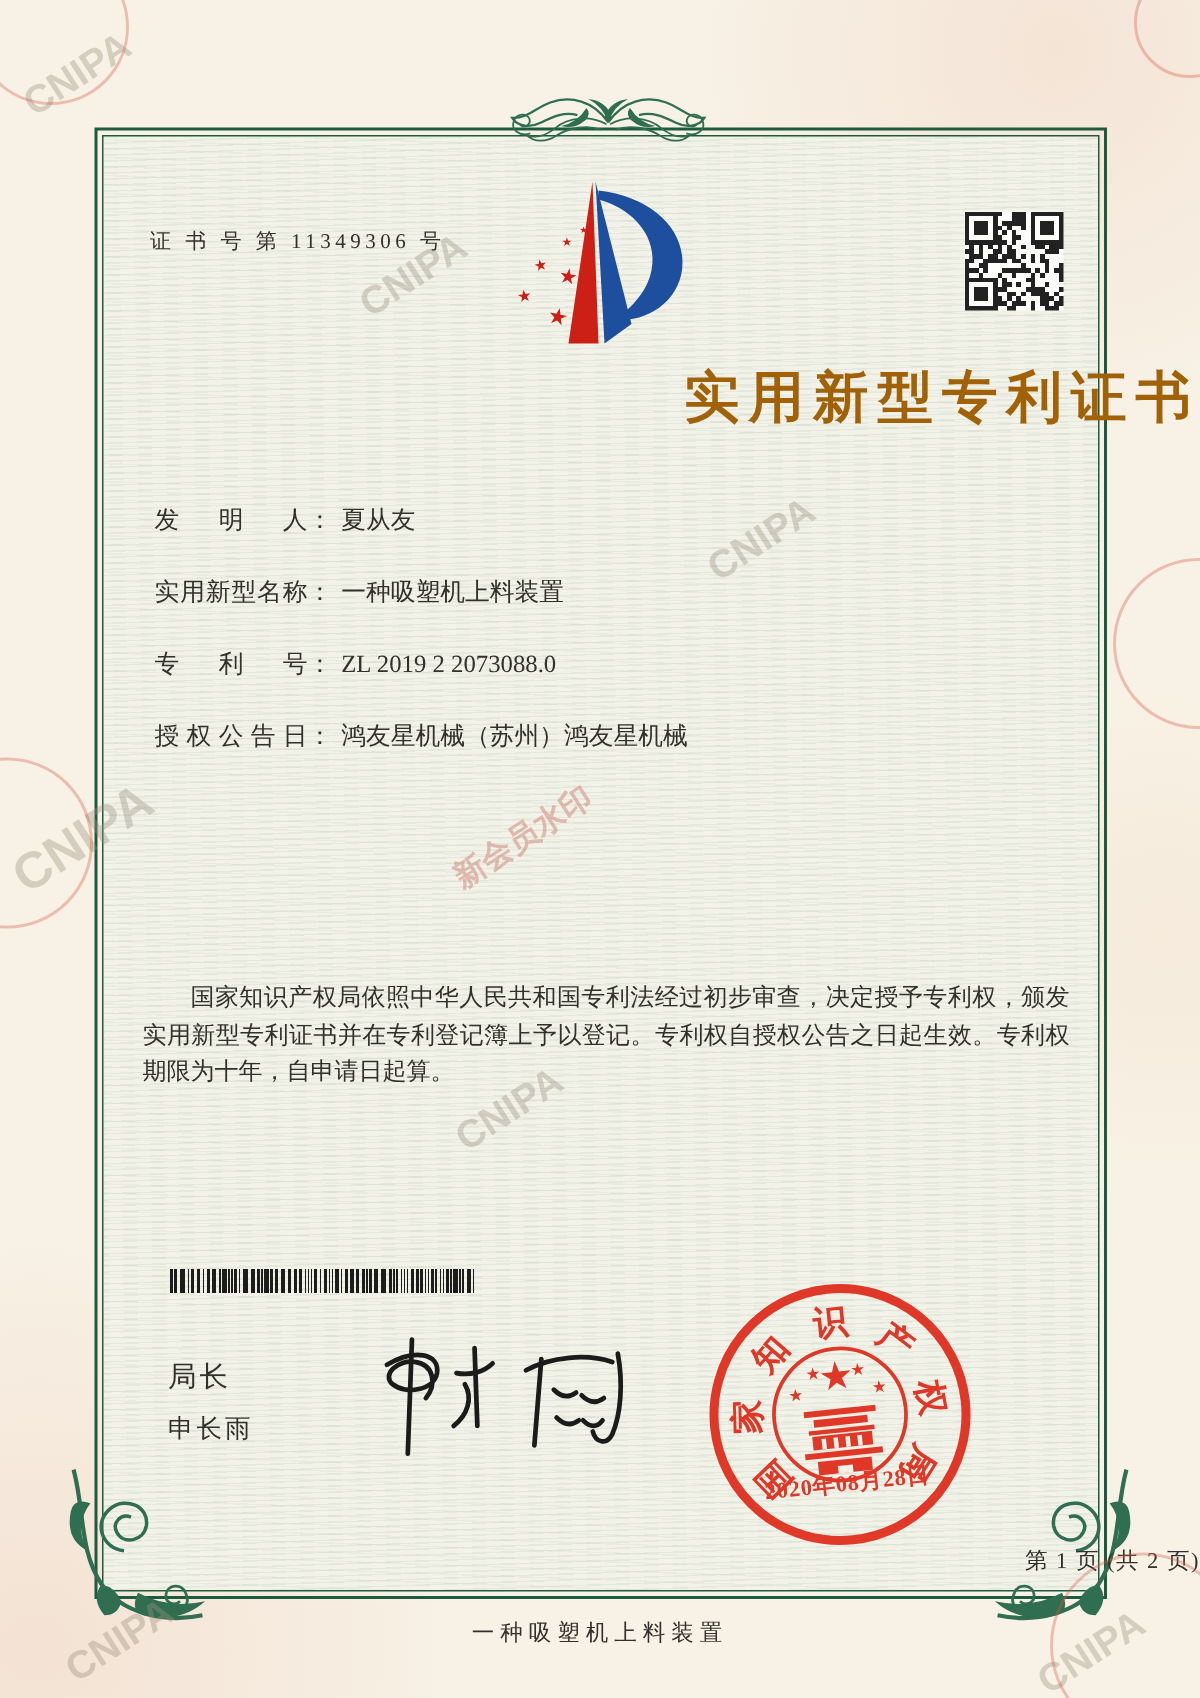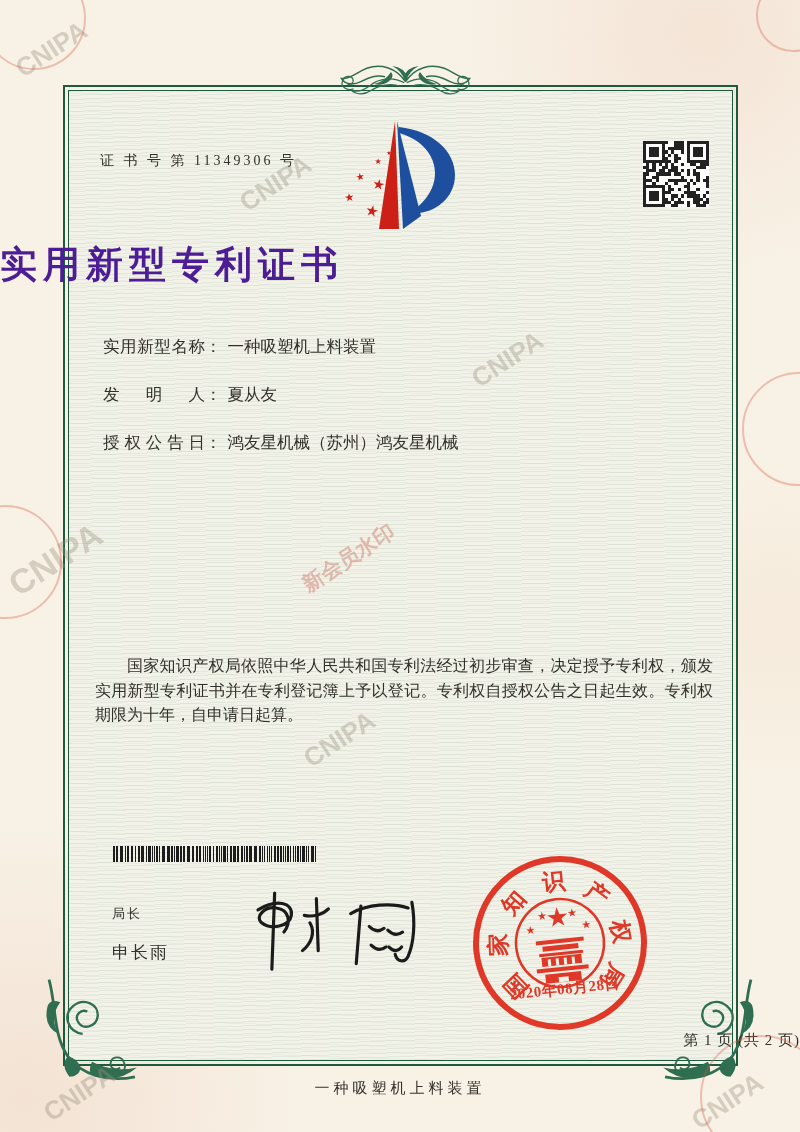--- a/index.html
+++ b/index.html
@@ -30,35 +30,35 @@
   .orn path{stroke:var(--ornament-green,#2f6e50);}
   .ornfill{fill:var(--ornament-green,#2f6e50);stroke:none !important;}
   
   .cert-no{left:100px;top:136px;font-size:14px;letter-spacing:3px;z-index:10;margin-top:16px;}
   .logo{left:333px;top:116px;width:128px;height:118px;z-index:10;}
   .logo .lr{fill:var(--logo-red,#cc2017);}
   .logo .lb{fill:var(--logo-blue,#1d4f9e);}
   .logo-star{fill:var(--logo-red,#cc2017);font-family:"DejaVu Sans",sans-serif;}
   .qr{left:643px;top:141px;width:66px;height:66px;background:#fdfdfb;z-index:10;}
   .qr svg{width:100%;height:100%;shape-rendering:crispEdges;}
-  .doc-title{left:0;right:0;top:240px;text-align:left;font-size:37px;font-weight:700;letter-spacing:6px;color:#4c1d95;z-index:10;}
+  .doc-title{left:16px;right:0;top:240px;text-align:right;font-size:37px;font-weight:700;letter-spacing:6px;color:#a16207;z-index:10;}
   
   .fields{left:103px;top:336px;width:610px;z-index:10;font-size:16.5px;}
   .frow{line-height:21px;margin-bottom:27px;white-space:nowrap;}
   .flabel{display:inline-block;width:102px;text-align:justify;text-align-last:justify;vertical-align:top;}
   .fcolon{display:inline-block;margin-right:6px;}
   .frow2 .pair2{margin-left:58px;}
   
   .paras{left:95px;top:654px;width:618px;z-index:10;font-size:16px;line-height:24.5px;text-align:justify;}
   .paras p{margin:0;text-indent:2em;}
   
   .barcode{left:113px;top:846px;width:205px;height:16px;z-index:10;}
   .barcode svg{width:100%;height:100%;shape-rendering:crispEdges;}
   .barcode rect{fill:#1c1c1c;}
-  .sig-title{left:112px;top:905px;font-size:13px;letter-spacing:2px;z-index:10;font-family:"Liberation Sans","DejaVu Sans",sans-serif;}
+  .sig-title{left:112px;top:905px;font-size:19px;letter-spacing:2px;z-index:10;font-family:"Liberation Sans","DejaVu Sans",sans-serif;}
   .sig-name{left:112px;top:941px;font-size:17px;letter-spacing:2px;z-index:10;font-family:Liberation Mono, monospace;}
   .sig-svg{left:225px;top:882px;width:205px;height:102px;z-index:10;}
   .sig-svg path{stroke:#1b1b1b;stroke-width:3.4;fill:none;stroke-linecap:round;}
   
   .seal{left:473px;top:856px;width:174px;height:174px;z-index:20;transform:rotate(-6deg);opacity:.95;}
   .seal-ring{position:absolute;inset:0;border:6px solid var(--seal-red,#df2f1e);border-radius:50%;}
   .seal-emblem{position:absolute;left:39px;top:37px;width:96px;height:96px;}
   .seal-emblem *{fill:var(--seal-red,#df2f1e);}
   .seal-emblem .noline{fill:none;stroke:var(--seal-red,#df2f1e);}
   .seal-emblem .hole{fill:#f3f2e8;}
@@ -290,24 +290,27 @@
         <rect x="1" y="15" width="5" height="5" fill="#fdfdfb"></rect>
         <rect x="2" y="16" width="3" height="3" fill="#222"></rect>
       </g>
     </svg>
 </div>
 
 <div class="abs doc-title">实用新型专利证书</div>
 
 <div class="abs fields">
   <div class="frow">
+    <span class="flabel">发明人</span><span class="fcolon">：</span><span class="fvalue">夏从友</span>
+  </div>
+  <div class="frow">
     <span class="flabel">实用新型名称</span><span class="fcolon">：</span><span class="fvalue">一种吸塑机上料装置</span>
   </div>
   <div class="frow">
-    <span class="flabel">发明人</span><span class="fcolon">：</span><span class="fvalue">夏从友</span>
+    <span class="flabel">专利号</span><span class="fcolon">：</span><span class="fvalue">ZL 2019 2 2073088.0</span>
   </div>
   <div class="frow">
     <span class="flabel">授权公告日</span><span class="fcolon">：</span><span class="fvalue">鸿友星机械（苏州）鸿友星机械</span>
   </div>
 </div>
 
 <div class="abs paras">
   <p>国家知识产权局依照中华人民共和国专利法经过初步审查，决定授予专利权，颁发实用新型专利证书并在专利登记簿上予以登记。专利权自授权公告之日起生效。专利权期限为十年，自申请日起算。</p>
 </div>
 

